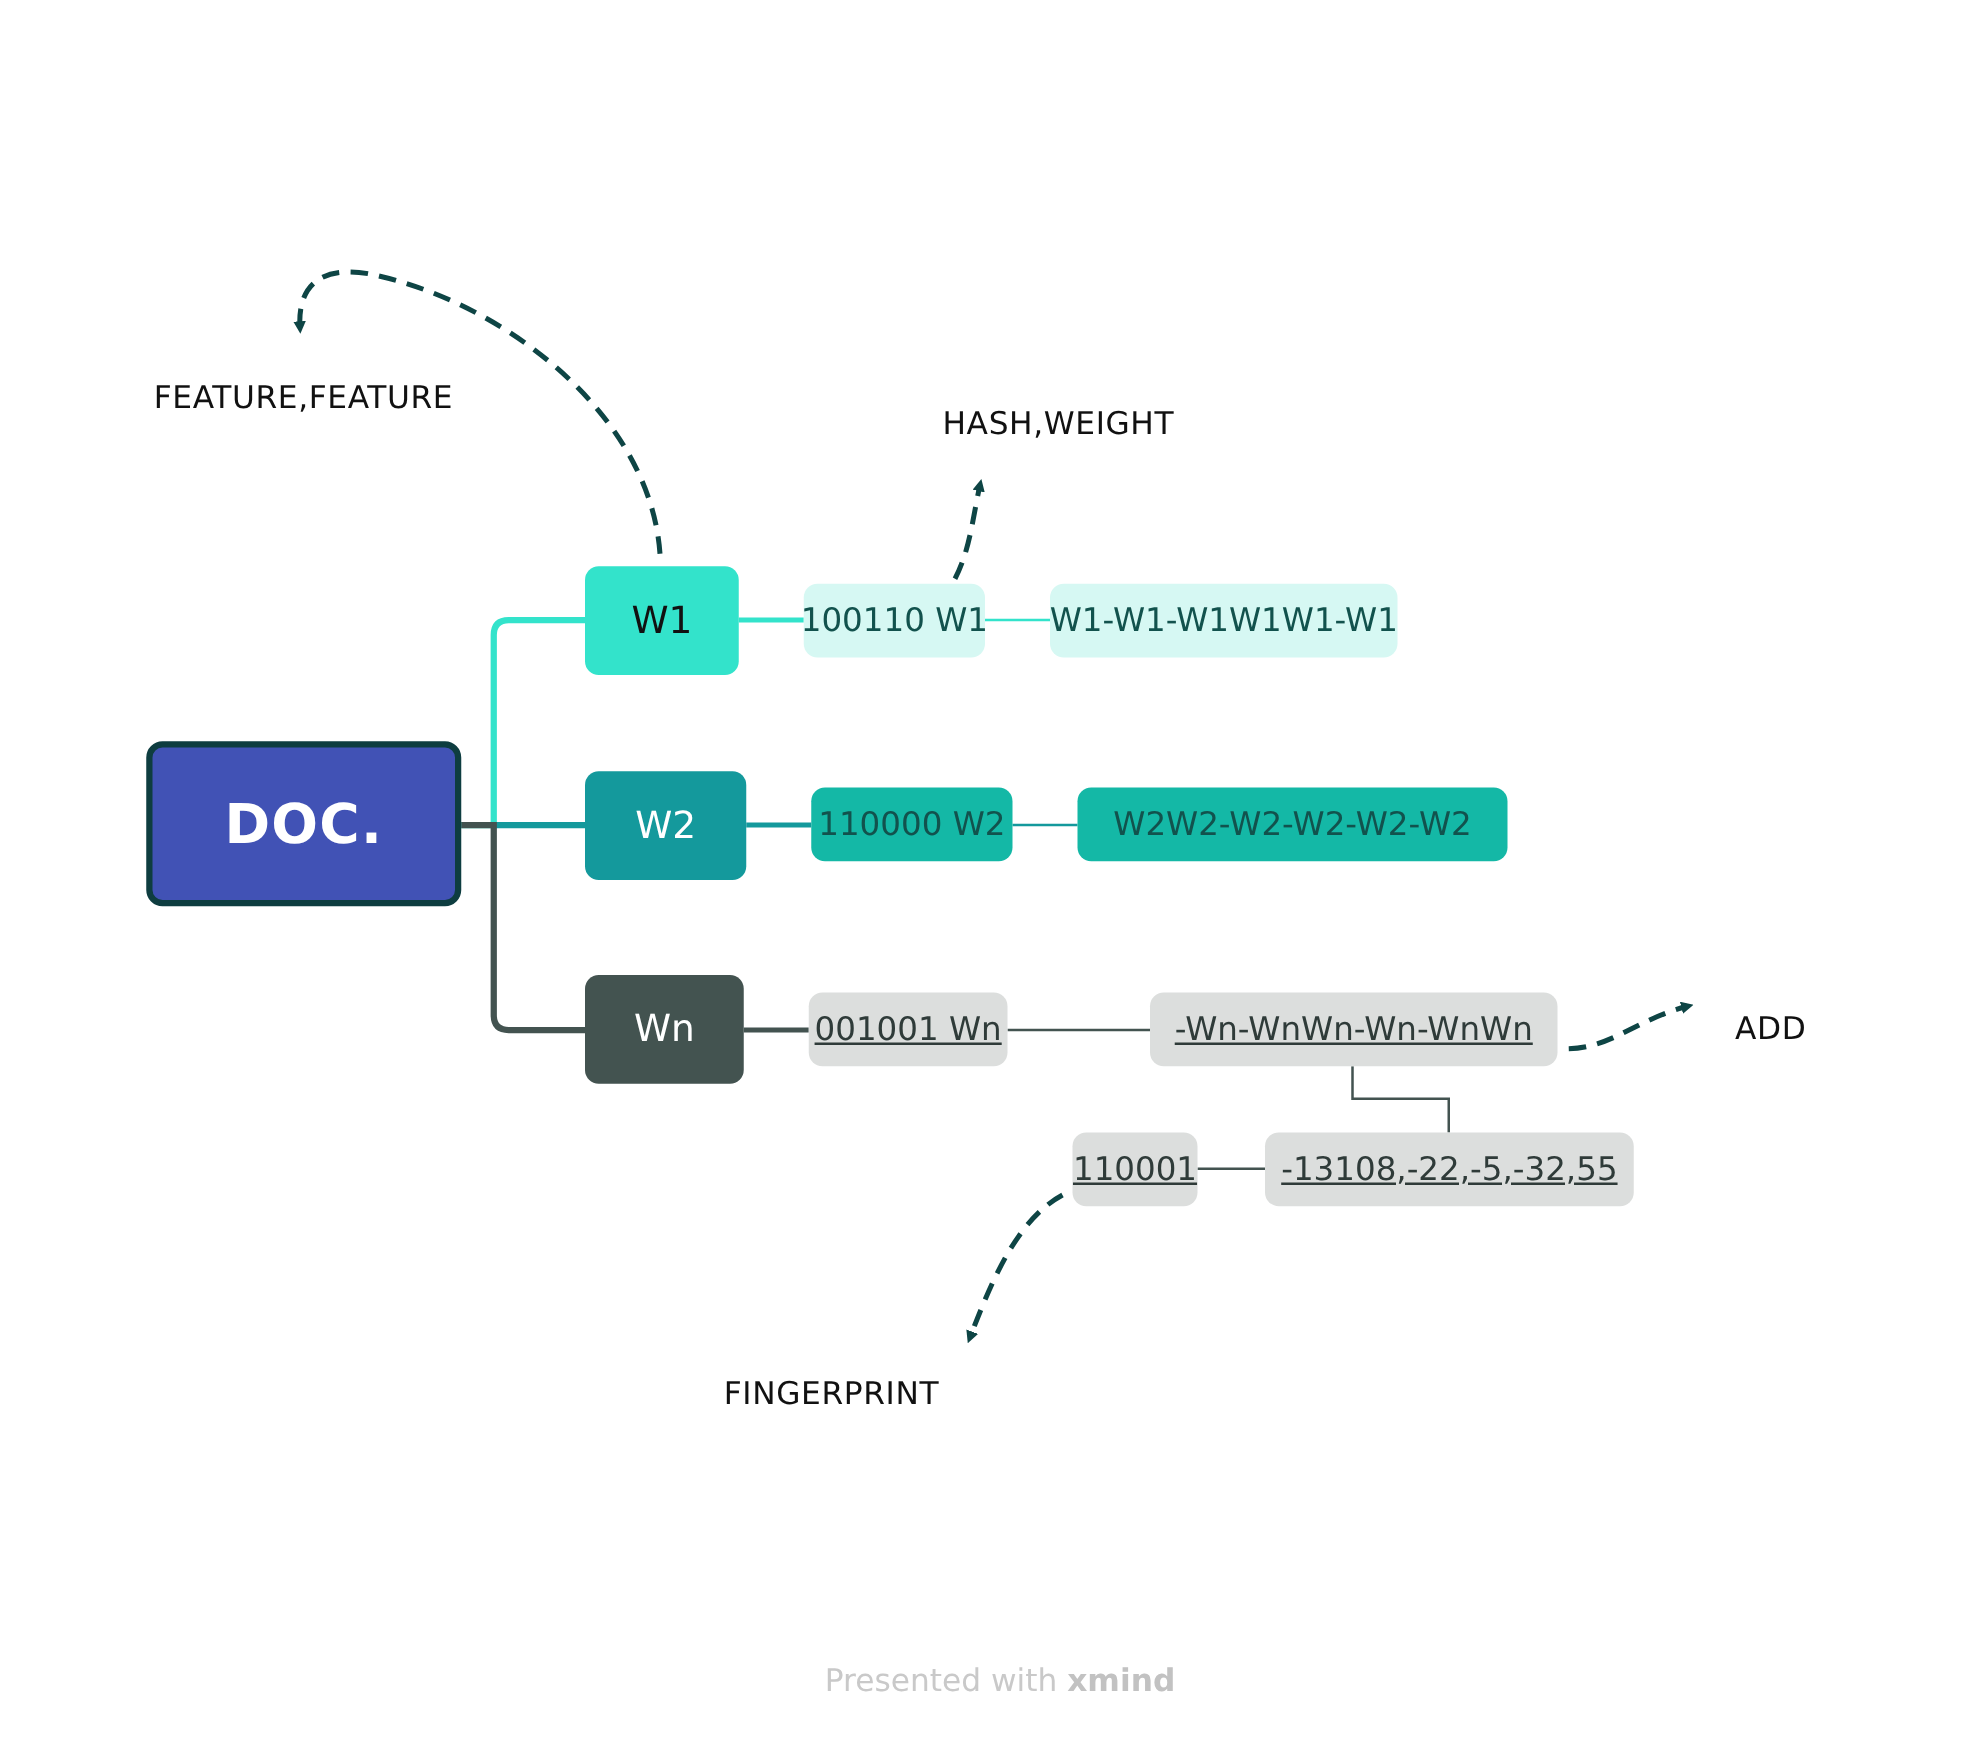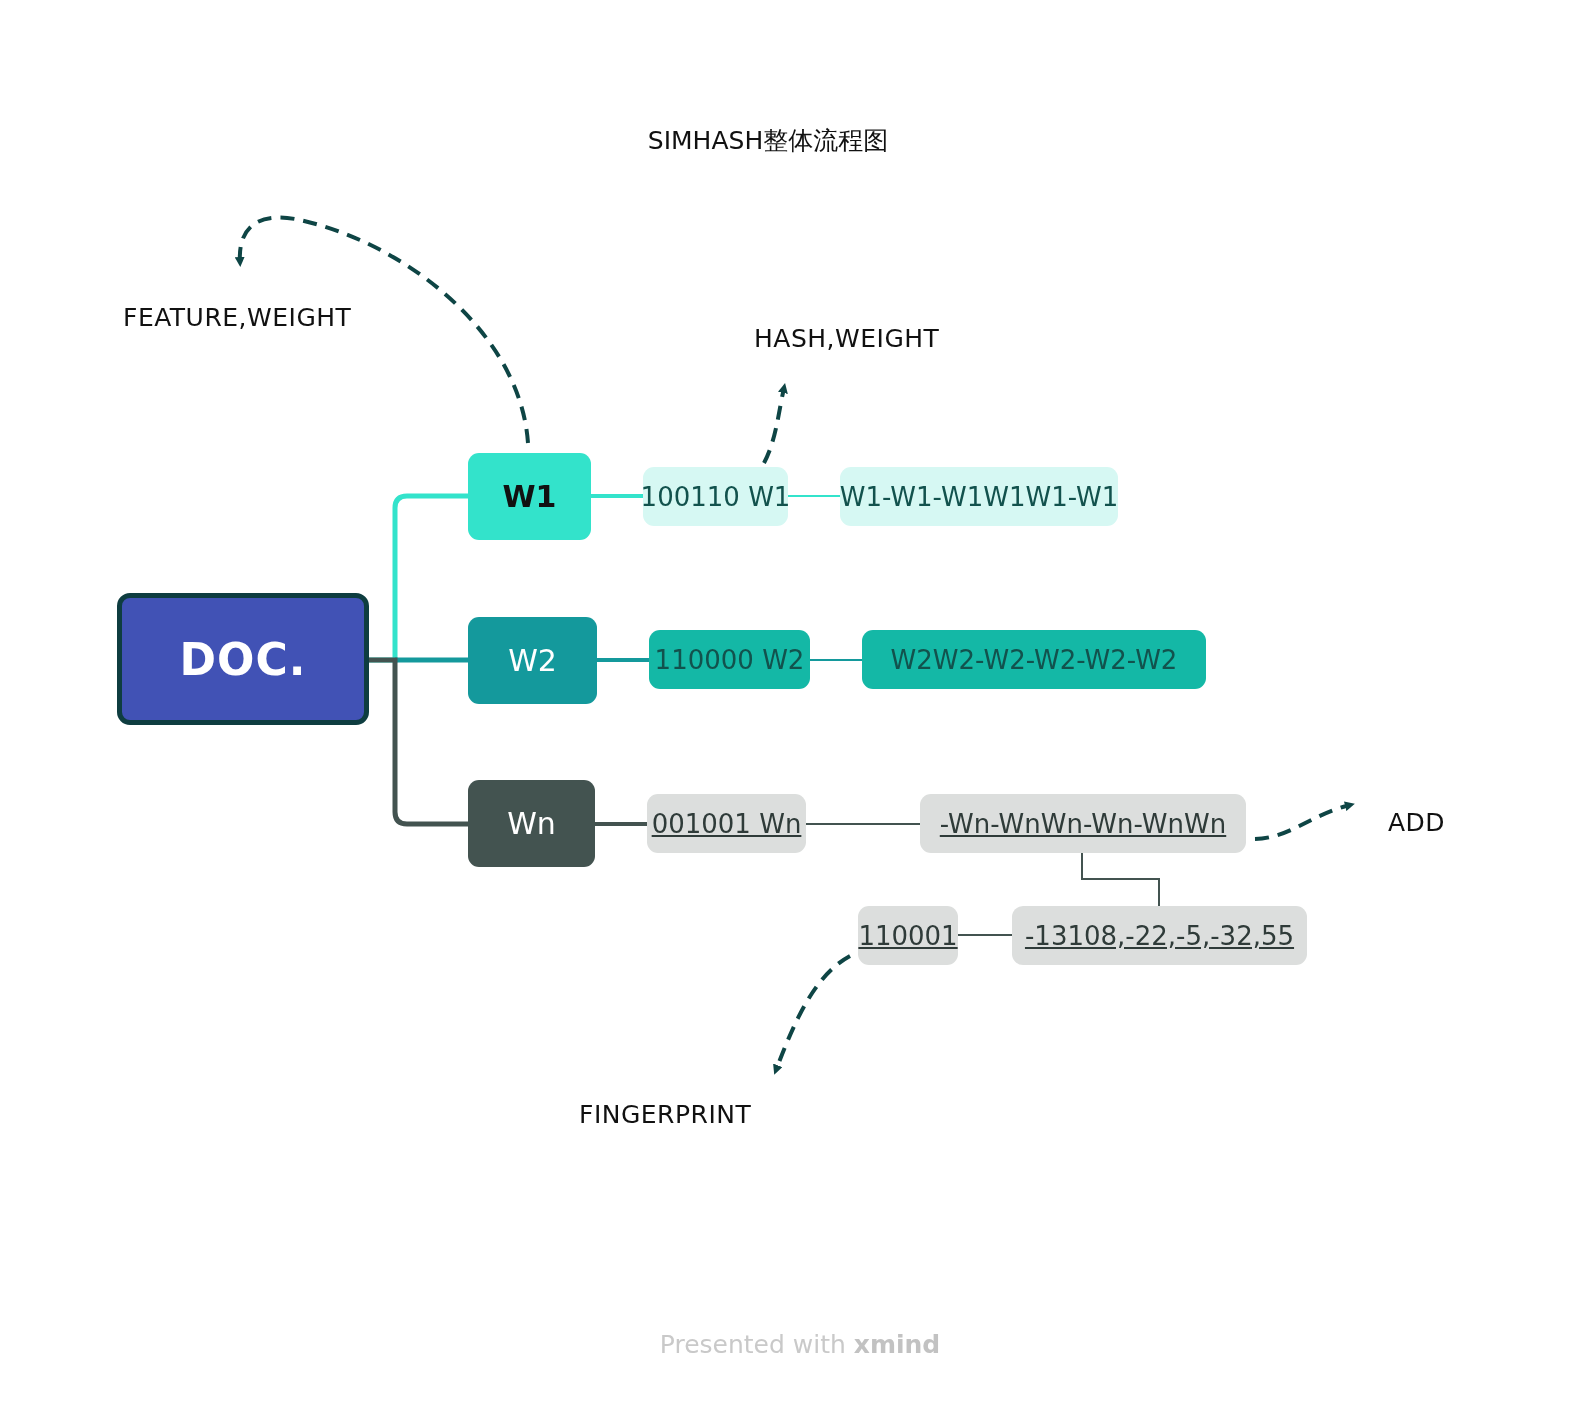--- a/index.html
+++ b/index.html
@@ -7,21 +7,21 @@
          font-family: "DejaVu Sans", "Liberation Sans", sans-serif; }
   #canvas { position: absolute; left: 0; top: 0; width: 1576px; height: 1402px; }
   .abs { position: absolute; }
   .title { left: 0; width: 1576px; top: 124px; text-align: center; font-size: 25px; color: #111; padding-left: 0; }
   .title span { display: inline-block; transform: translateX(-20px); }
   .label { font-size: 25px; color: #111; letter-spacing: 0.5px; white-space: nowrap; }
   .node { display: flex; align-items: center; justify-content: center; box-sizing: border-box; white-space: nowrap; }
   .root { left: 117px; top: 593px; width: 252px; height: 132px; background: #4152b5; border: 5px solid #0e3d40;
           border-radius: 13px; color: #fff; font-size: 44px; font-weight: bold; letter-spacing: 1px; }
   .main { border-radius: 11px; font-size: 30px; }
-  .w1 { left: 468px; top: 453px; width: 123px; height: 87px; background: #33e3cb; color: #111; font-weight: bold; }
+  .w1 { left: 468px; top: 453px; width: 123px; height: 87px; background: #33e3cb; color: #111; }
   .w2 { left: 468px; top: 617px; width: 129px; height: 87px; background: #14999c; color: #fff; }
   .wn { left: 468px; top: 780px; width: 127px; height: 87px; background: #435350; color: #fff; }
   .sub { border-radius: 11px; font-size: 26px; padding: 4px 12px; height: 59px; }
   .c1 { background: #d6f8f3; color: #12524d; }
   .c2 { background: #14b8a6; color: #12524d; }
   .c3 { background: #dcdedd; color: #2f3b39; text-decoration: underline; }
   .footer { left: 12px; width: 1576px; top: 1330px; text-align: center; font-size: 25px; color: #c9c9c9; }
   .footer b { color: #c2c2c2; }
 </style>
 </head>
@@ -50,23 +50,22 @@
     <line x1="806" y1="824" x2="920" y2="824" stroke="#435350" stroke-width="2"></line>
     <path d="M1082,853 L1082,879 L1159,879 L1159,906" fill="none" stroke="#435350" stroke-width="2"></path>
     <line x1="958" y1="935" x2="1012" y2="935" stroke="#435350" stroke-width="2"></line>
 
     <path d="M528,443 C520,330 400,240 295,219 C255,212 238,230 240,262" fill="none" stroke="#0e4545" stroke-width="4" stroke-dasharray="14,9" marker-end="url(#arrowhead)"></path>
     <path d="M764,463 C776,440 778,415 784,388" fill="none" stroke="#0e4545" stroke-width="4" stroke-dasharray="14,9" marker-end="url(#arrowhead)"></path>
     <path d="M1255,839 C1290,838 1310,815 1350,805" fill="none" stroke="#0e4545" stroke-width="4" stroke-dasharray="14,9" marker-end="url(#arrowhead)"></path>
     <path d="M850,956 C815,975 795,1020 776,1070" fill="none" stroke="#0e4545" stroke-width="4" stroke-dasharray="14,9" marker-end="url(#arrowhead)"></path>
   </svg>
 
-  <div class="abs title"><span>SIMHASH整体流程图</span></div>
 
-  <div class="abs label" style="left:123px;top:303px">FEATURE,WEIGHT</div>
+  <div class="abs label" style="left:123px;top:303px">FEATURE,FEATURE</div>
   <div class="abs label" style="left:754px;top:324px">HASH,WEIGHT</div>
   <div class="abs label" style="left:1388px;top:808px">ADD</div>
   <div class="abs label" style="left:579px;top:1100px">FINGERPRINT</div>
 
   <div class="abs node root">DOC.</div>
 
   <div class="abs node main w1">W1</div>
   <div class="abs node main w2">W2</div>
   <div class="abs node main wn">Wn</div>
 

